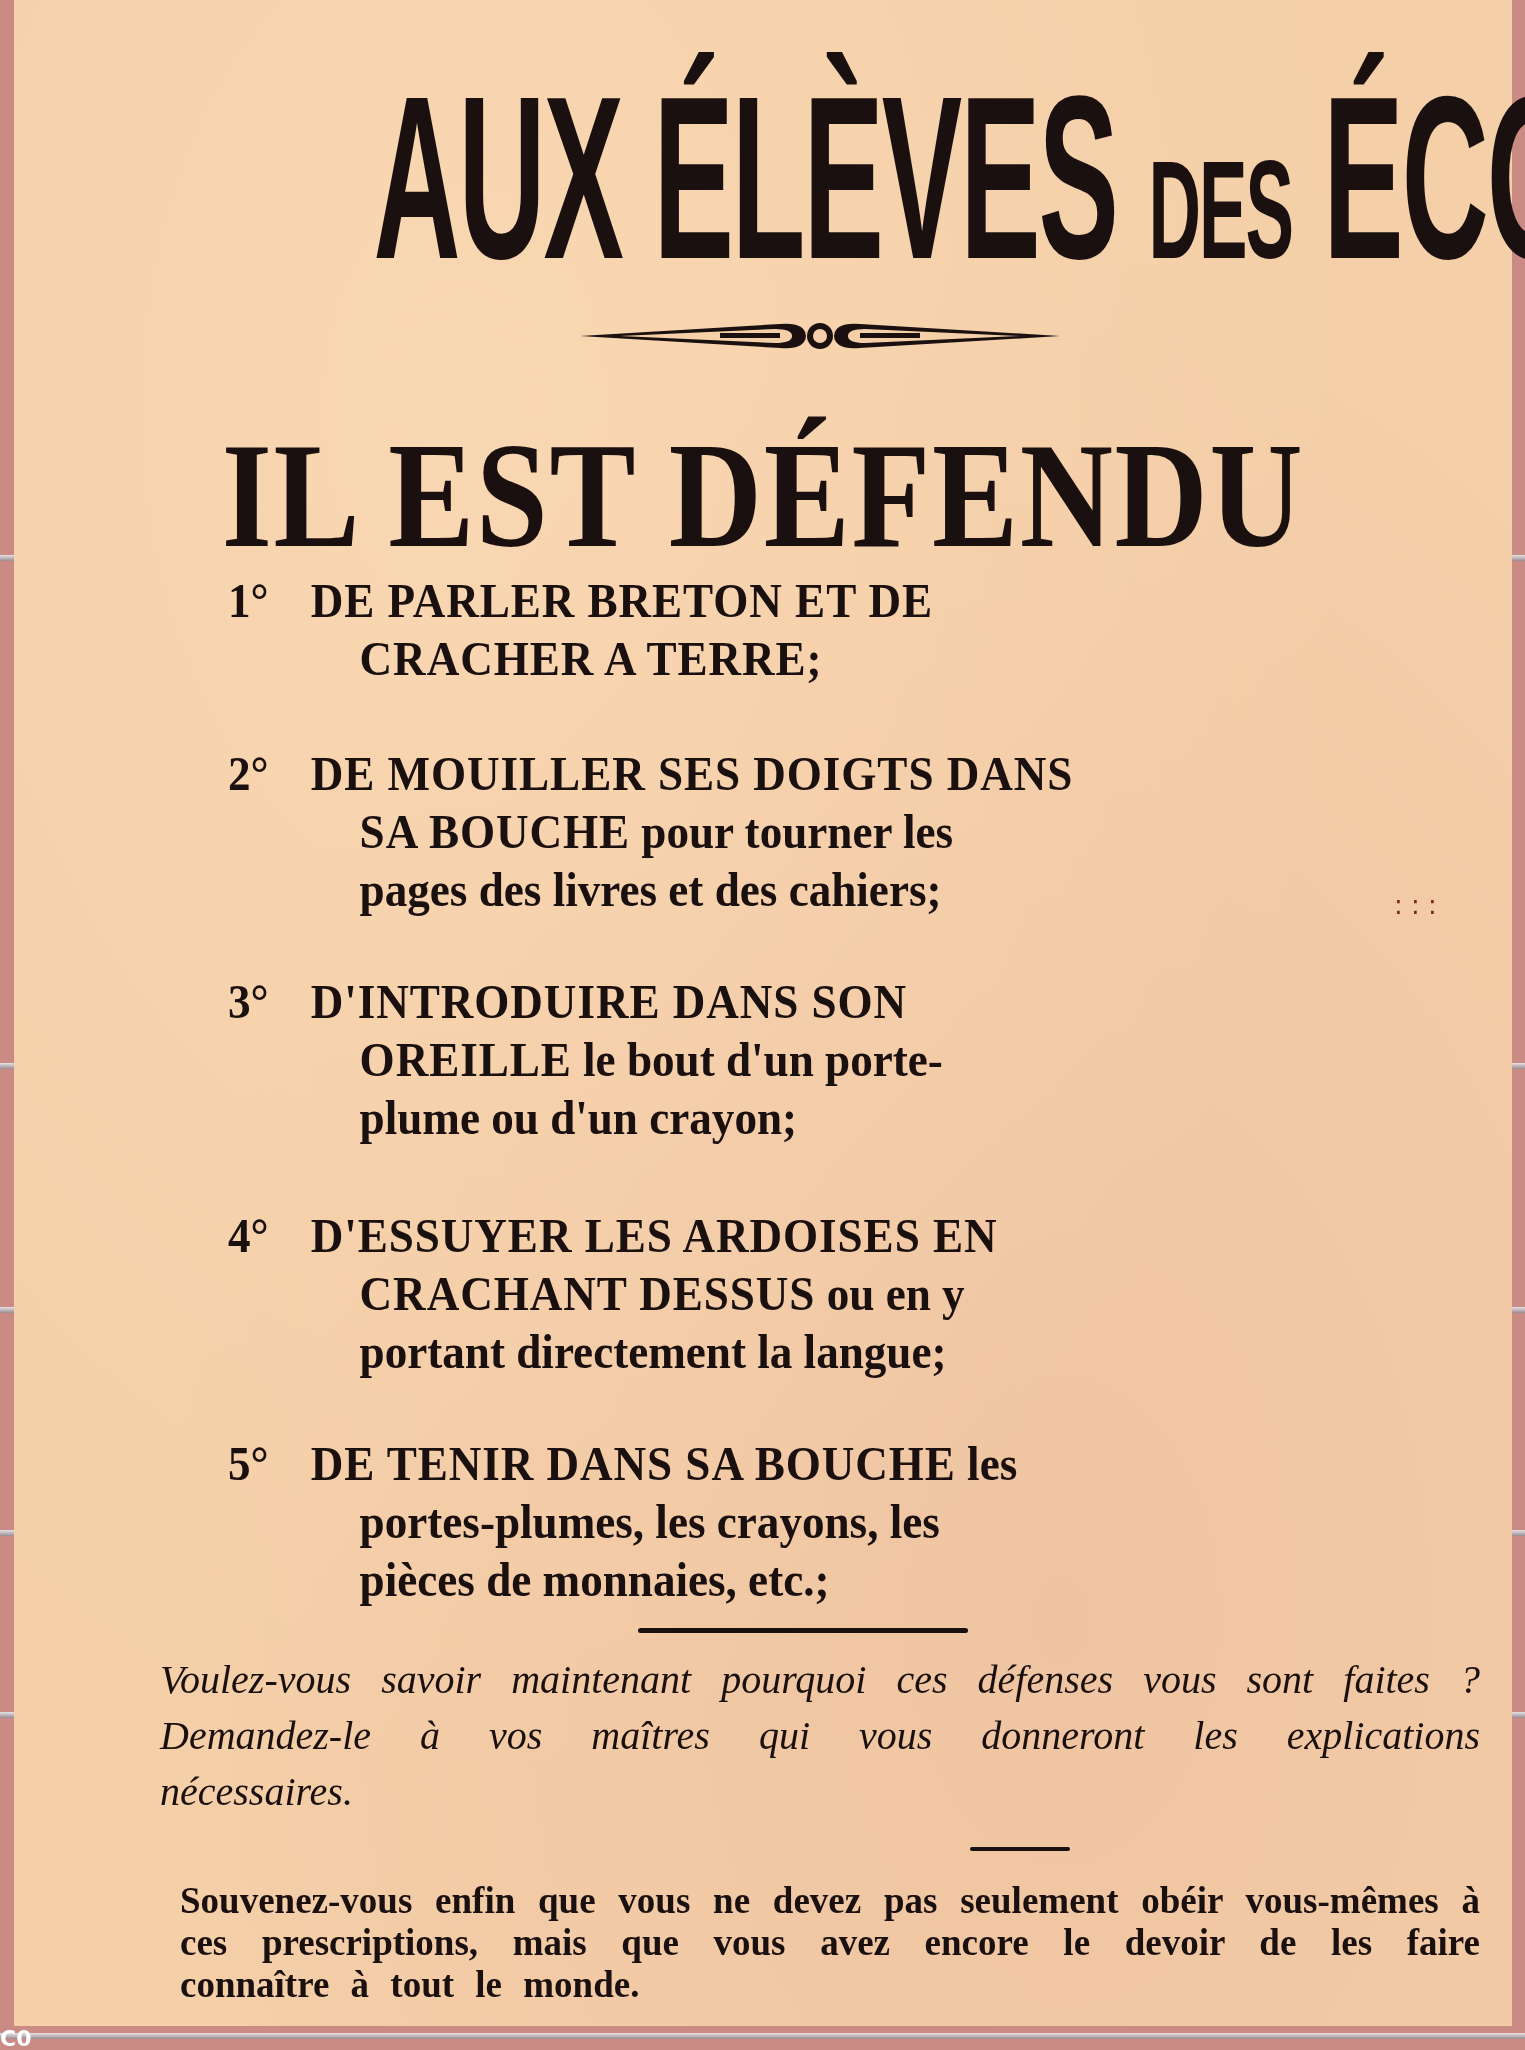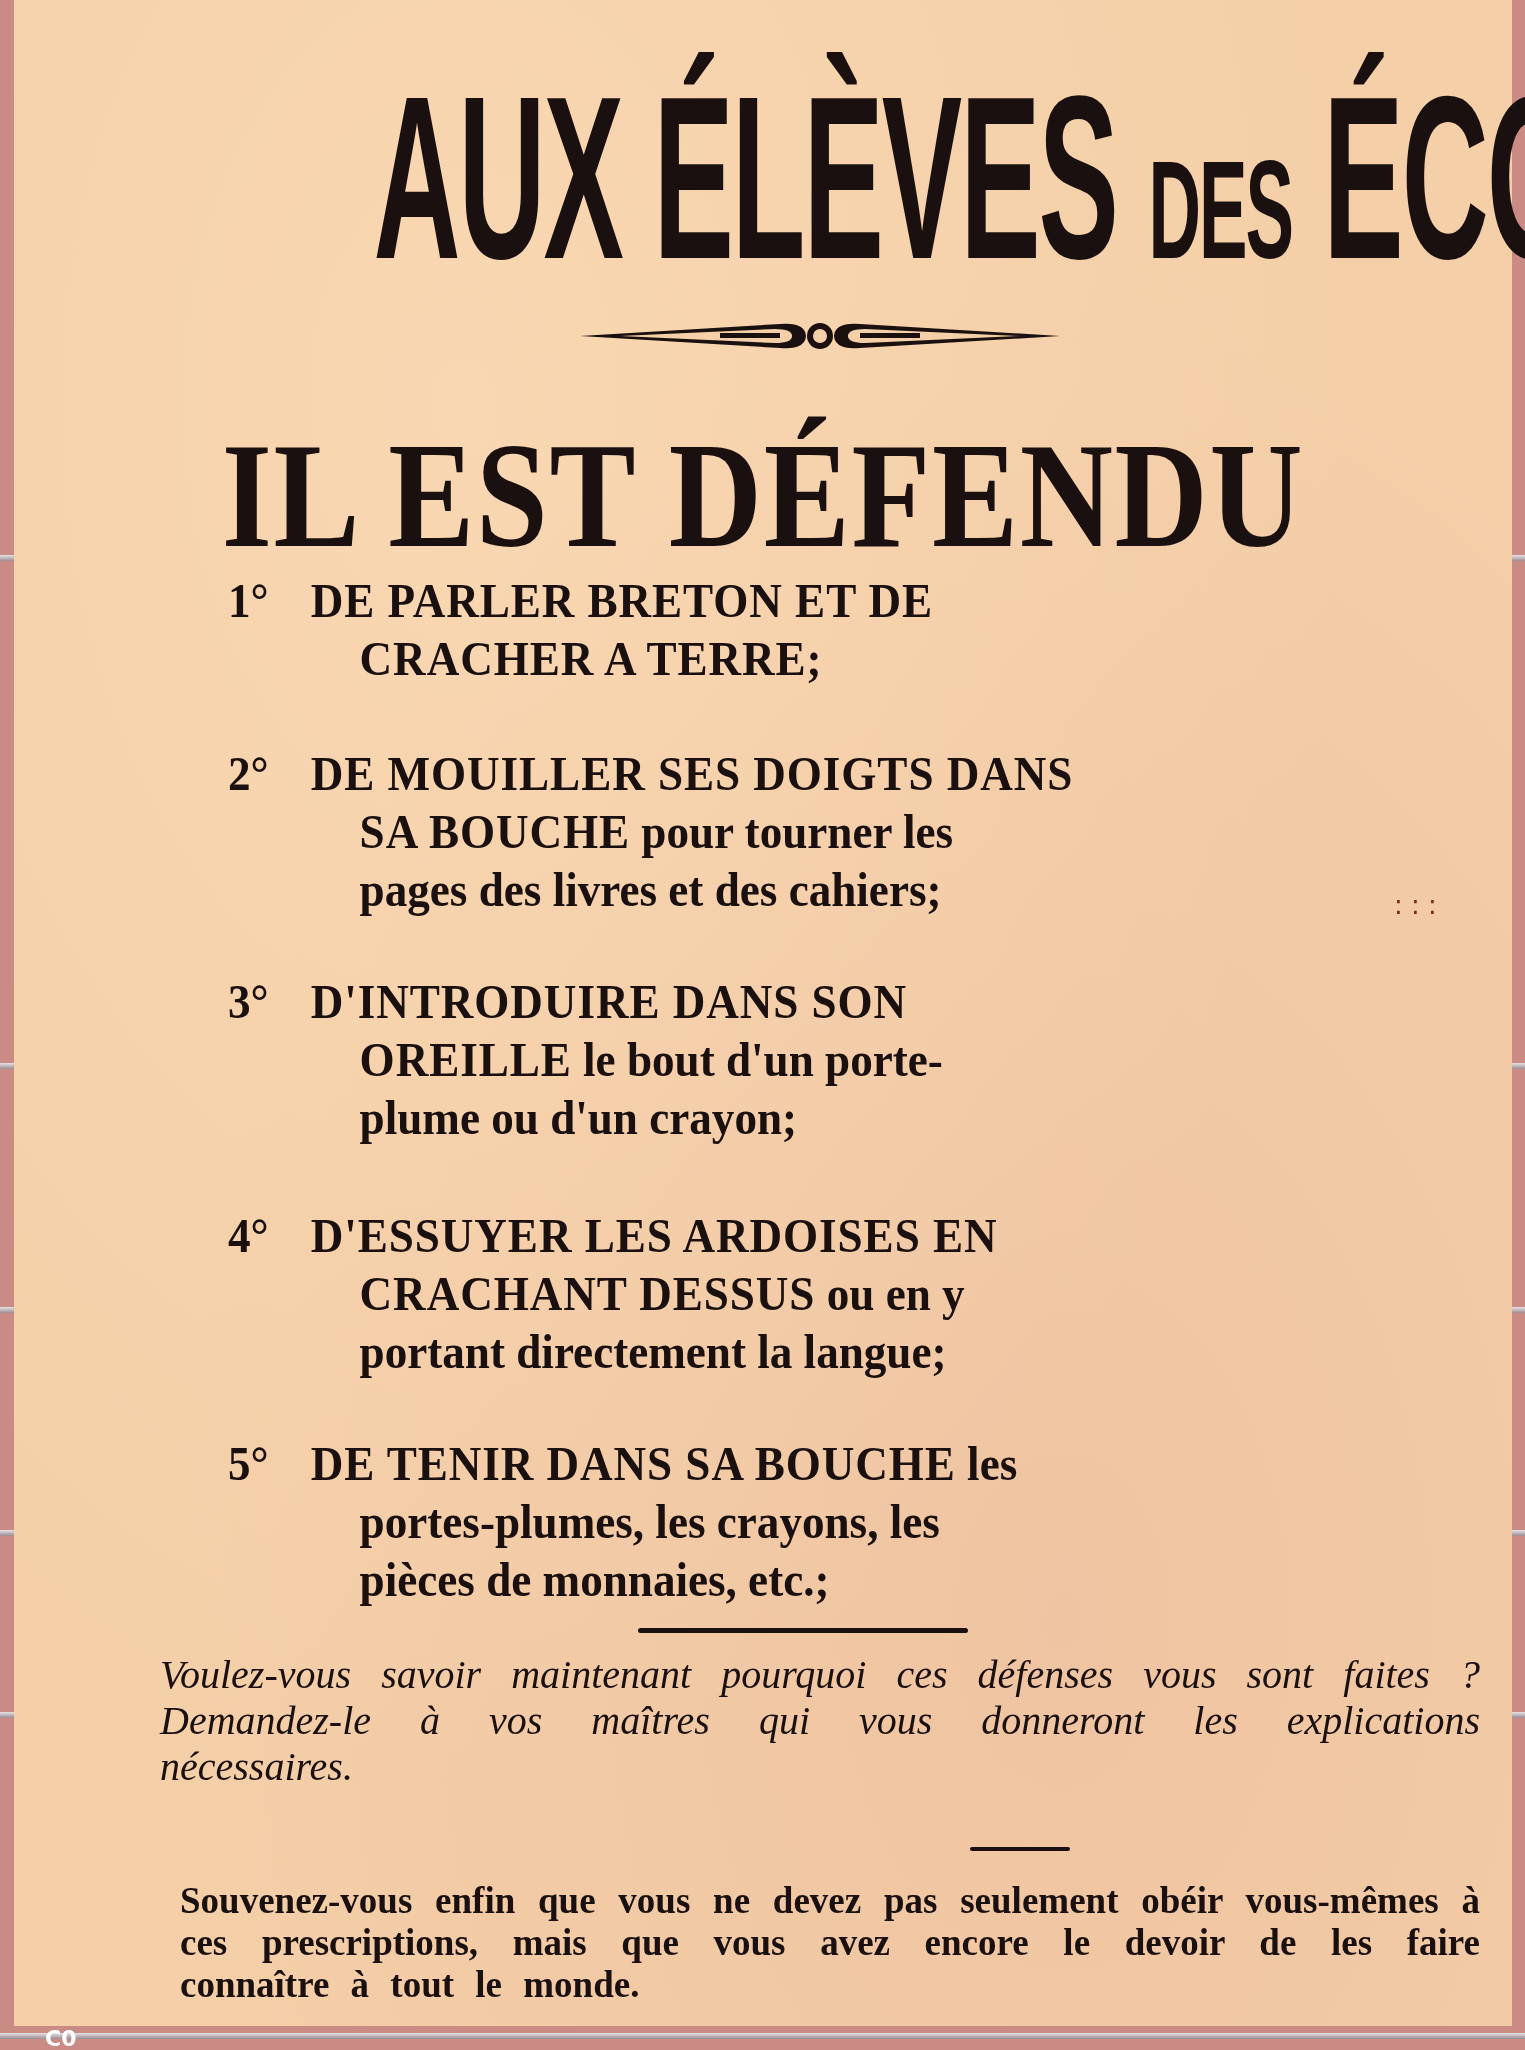--- a/index.html
+++ b/index.html
@@ -41,33 +41,33 @@
     transform: scaleX(0.94); transform-origin: 0 0;
   }
   .item .num { display: inline-block; width: 88px; }
   .item .line { display: block; padding-left: 140px; }
   .item .line.first { padding-left: 0; }
   .caps { letter-spacing: 1px; }
   .divider { position: absolute; height: 5px; background: #1b1010; border-radius: 3px; }
   .italic-para {
     position: absolute; left: 146px; width: 1320px;
     font-family: "Liberation Serif", serif; font-style: italic;
-    font-size: 40px; line-height: 46px; text-align: justify; text-align-last: left;
+    font-size: 40px; line-height: 56px; text-align: justify; text-align-last: left;
     word-spacing: 18px;
   }
   .final-para {
     position: absolute; left: 166px; width: 1300px;
     font-family: "Liberation Serif", serif; font-weight: bold;
     font-size: 37px; line-height: 42px; text-align: justify; text-align-last: left;
     word-spacing: 12px;
   }
   .smudge { position: absolute; color: #7a2a1a; font-size: 26px; font-family: "DejaVu Sans", sans-serif; }
   .watermark {
     position: absolute; left: 0; top: 2026px; color: #ffffff;
-    font-family: "DejaVu Sans", sans-serif; font-size: 22px; font-weight: bold; padding-left: 45px;
+    font-family: "DejaVu Sans", sans-serif; font-size: 22px; font-weight: bold;
   }
 </style>
 </head>
 <body>
 
 <div class="wall-grid-h" style="top:555px"></div>
 <div class="wall-grid-h" style="top:1063px"></div>
 <div class="wall-grid-h" style="top:1307px"></div>
 <div class="wall-grid-h" style="top:1530px"></div>
 <div class="wall-grid-h" style="top:1712px"></div>

